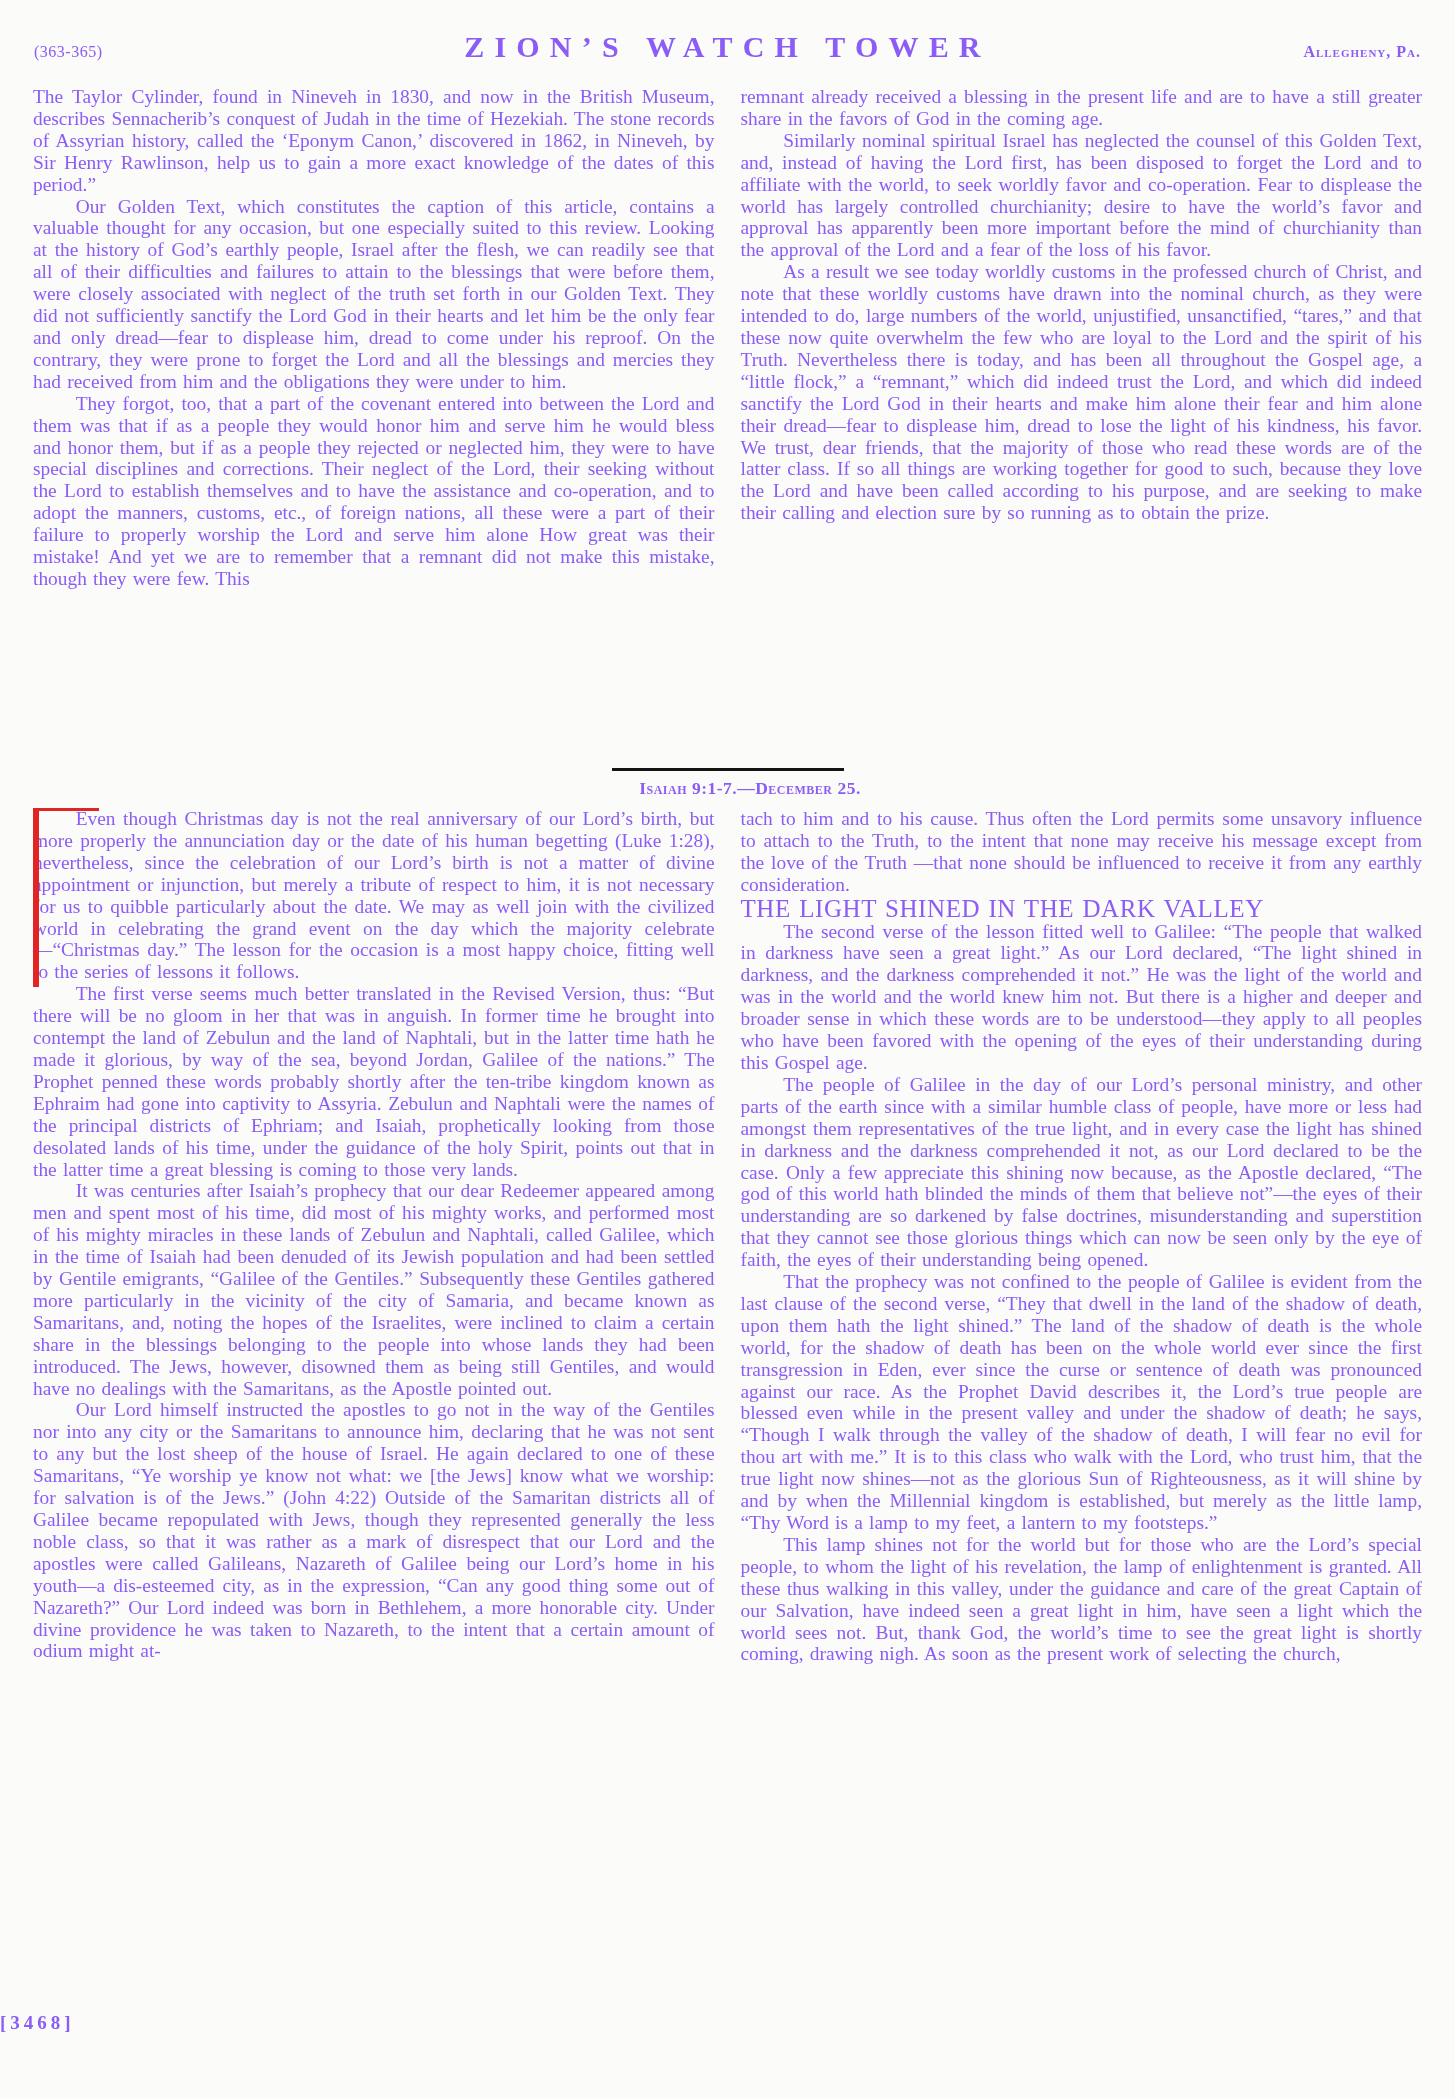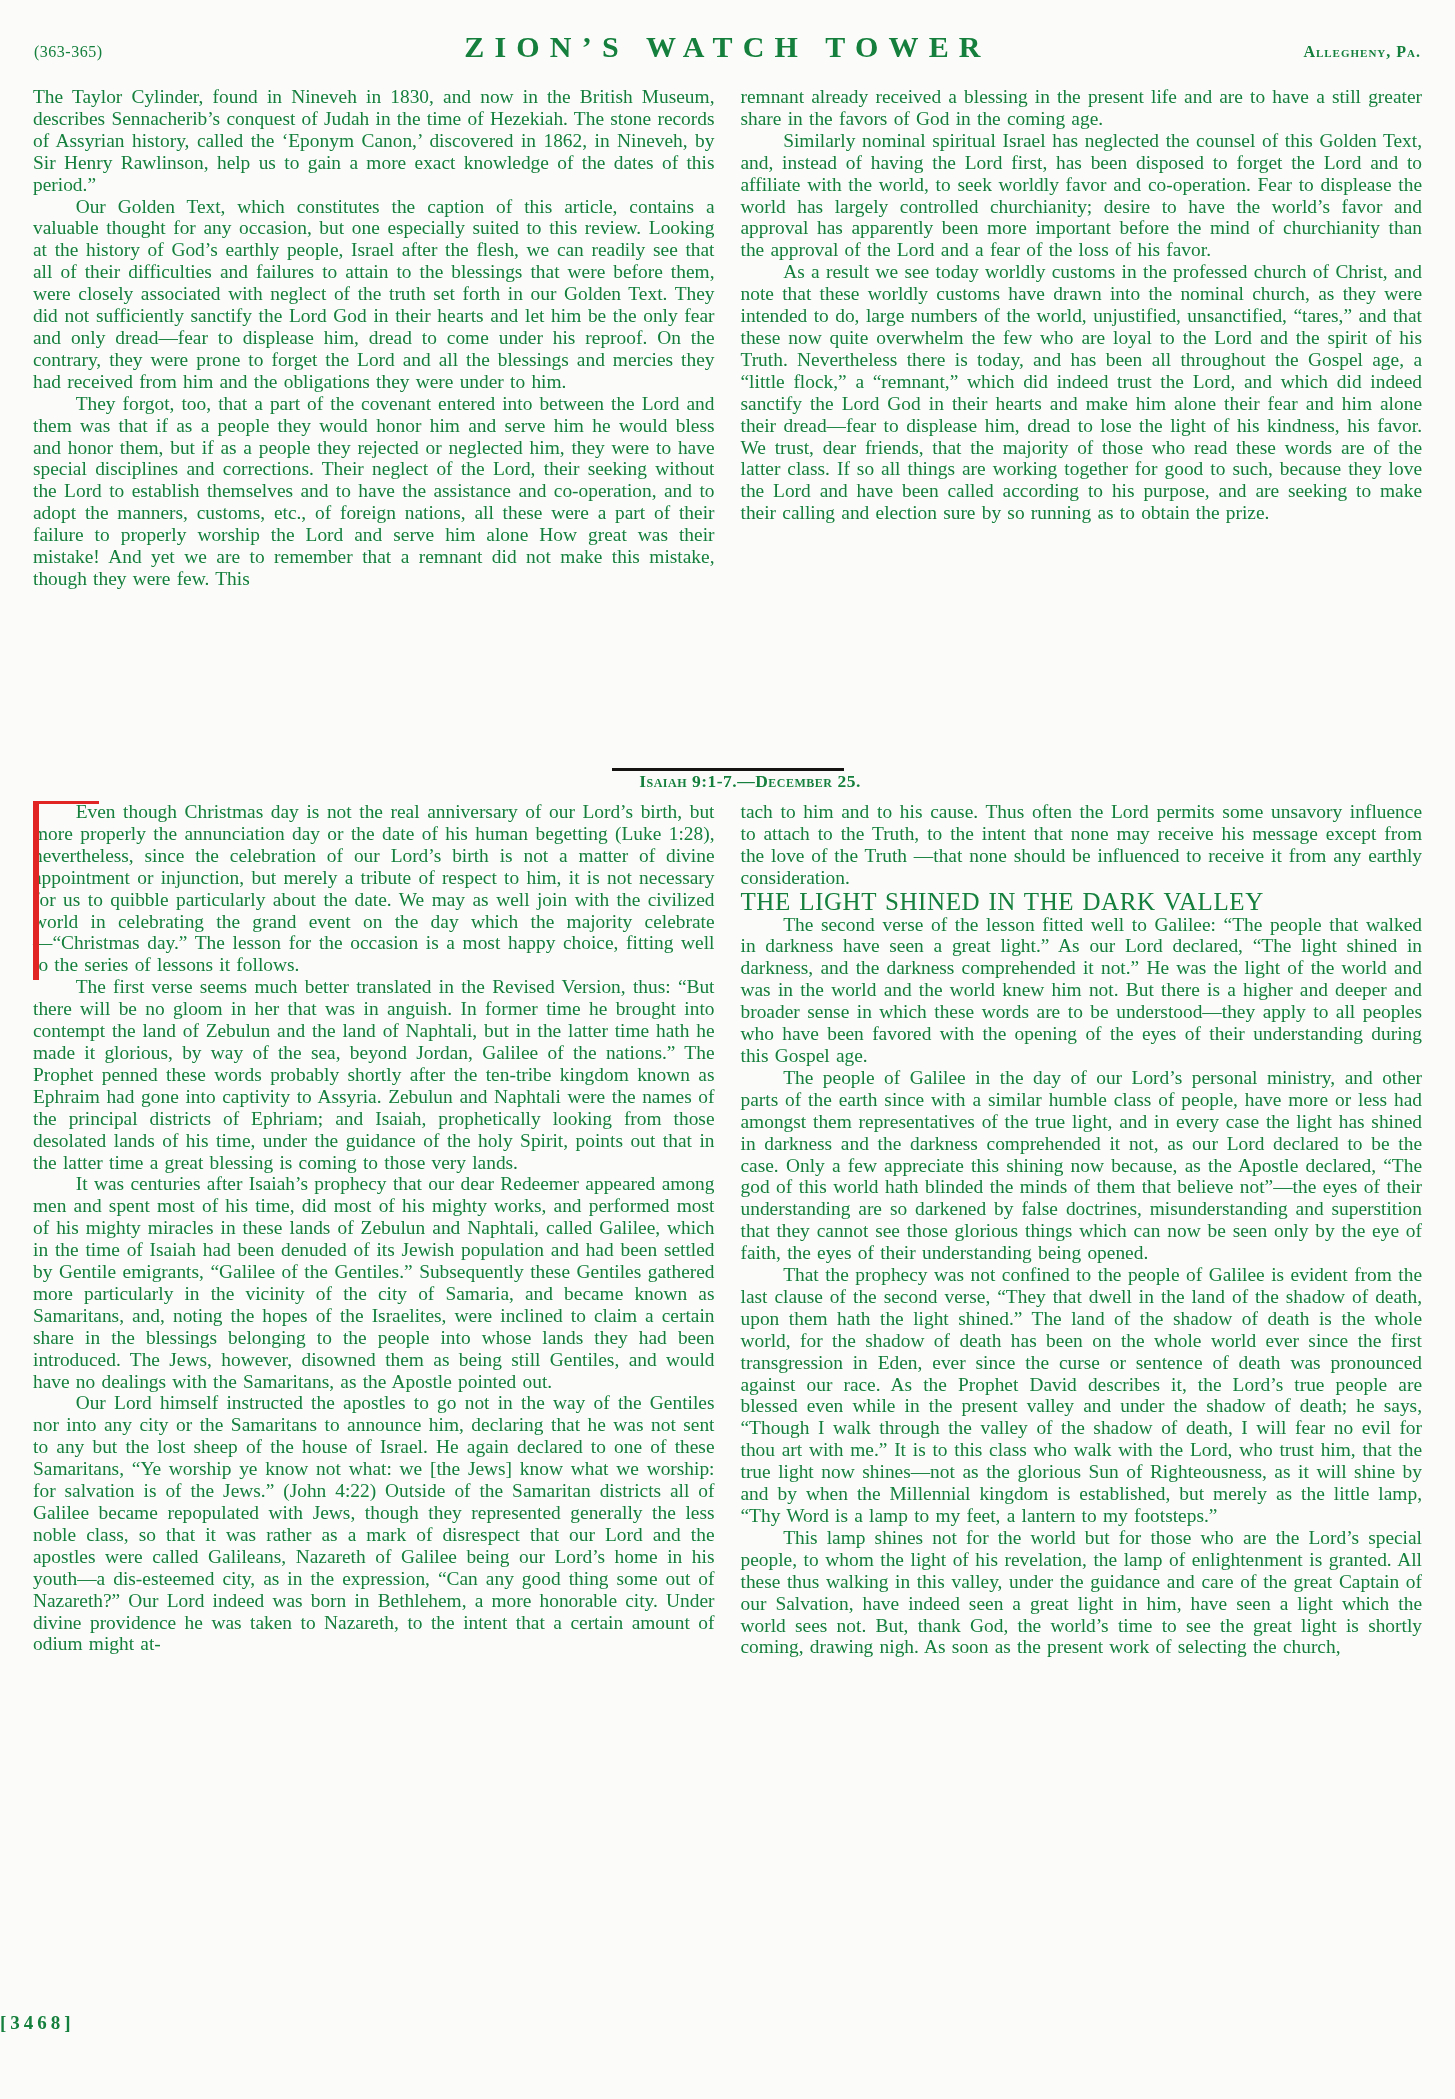--- a/index.html
+++ b/index.html
@@ -1,21 +1,21 @@
 <!DOCTYPE html>
 <html><head>
 <meta charset="utf-8">
 <style>
   html,body{margin:0;padding:0;background:#e8e8e6;}
   .page{
     position:relative;
     width:1455px;height:2099px;
     margin:0 auto;
     background:#fbfbf9;
-    color:#15803d;
+    color:#8b5cf6;
     font-family:"Liberation Serif","DejaVu Serif",serif;
     overflow:hidden;
   }
   
   .masthead{
     display:grid;
     grid-template-columns:1fr auto 1fr;
     align-items:baseline;
     padding:30px 34px 0 34px;
   }
@@ -58,20 +58,21 @@
   }
   .article-head{text-align:center;}
   .article-title{
     margin:20px 0 0 0;
     font-size:33px;
     font-weight:bold;
     letter-spacing:1px;
     word-spacing:16px;
   }
   .scripture{
+    margin-top:7px;
     font-variant:small-caps;
     font-weight:bold;
     font-size:17.5px;
     letter-spacing:.5px;
     padding-left:45px;
   }
   .golden-line{
     margin-top:5px;
     font-size:18.6px;
     white-space:nowrap;

